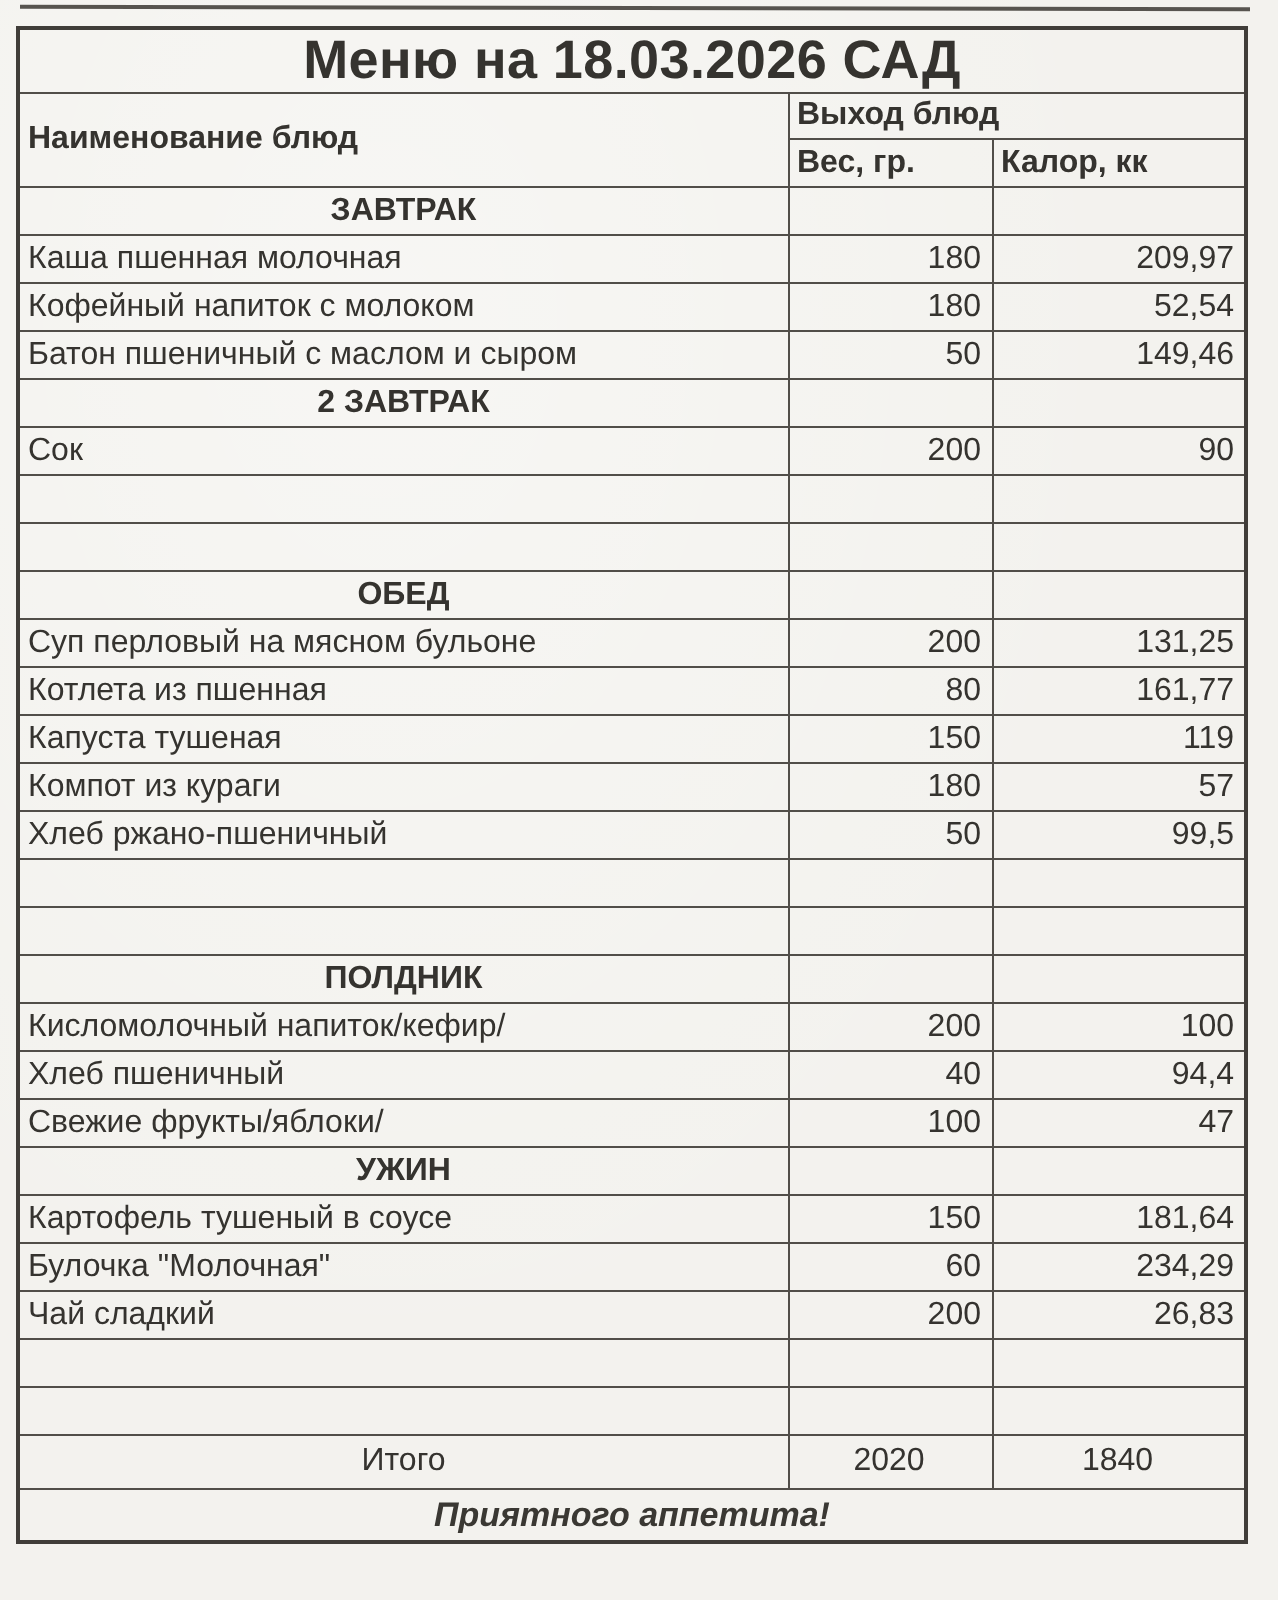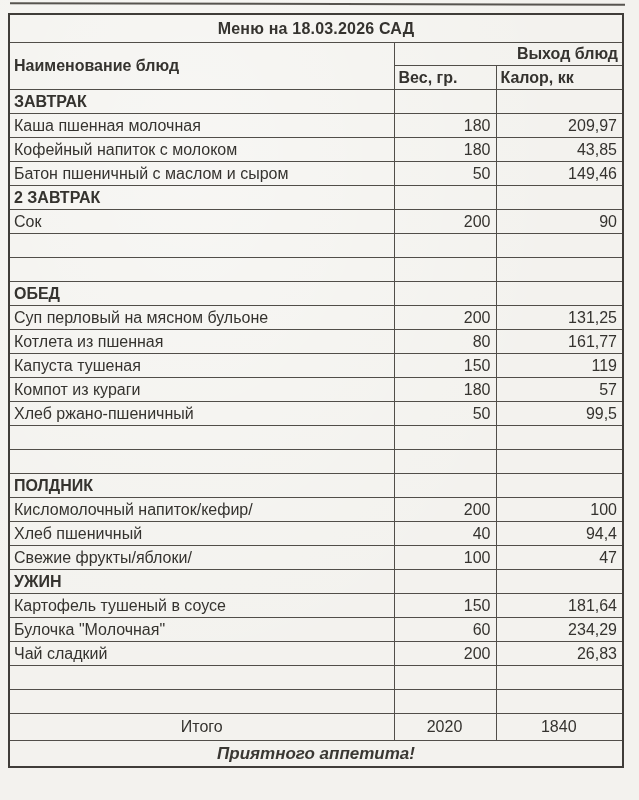--- a/index.html
+++ b/index.html
@@ -43,50 +43,51 @@
     border: 1px solid #514e49;
     padding: 0 4px;
     overflow: hidden;
     white-space: nowrap;
     font-size: 16px;
     color: #35332f;
     background: transparent;
   }
   .title-row th {
     height: 27px;
-    font-size: 16px;
+    font-size: 27px;
     font-weight: bold;
     text-align: center;
     letter-spacing: 0.2px;
   }
   .hdr-name {
     font-weight: bold;
     text-align: left;
     font-size: 15.5px;
   }
   .hdr-group {
     height: 22px;
     font-weight: bold;
-    text-align: right;
+    text-align: left;
     font-size: 16px;
   }
   .hdr-sub {
     height: 23px;
     font-weight: bold;
     text-align: left;
     font-size: 16px;
   }
   tr.data-row td { height: 23px; }
   td.c-name { text-align: left; padding-left: 4px; }
   td.c-weight, td.c-cal {
     text-align: right;
     padding-right: 5px;
   }
   tr.section-row td.c-name {
     font-weight: bold;
+    text-align: center;
   }
   tr.total-row td { height: 26px; text-align: center; }
   .footer-row td {
     height: 25px;
     text-align: center;
     font-style: italic;
     font-weight: bold;
     font-size: 17px;
     color: #3a3833;
     margin-left: 24px;
@@ -125,21 +126,21 @@
 
   <tr class="data-row item-row">
     <td class="c-name">Каша пшенная молочная</td>
     <td class="c-weight">180</td>
     <td class="c-cal">209,97</td>
   </tr>
 
   <tr class="data-row item-row">
     <td class="c-name">Кофейный напиток с молоком</td>
     <td class="c-weight">180</td>
-    <td class="c-cal">43,85</td>
+    <td class="c-cal">52,54</td>
   </tr>
 
   <tr class="data-row item-row">
     <td class="c-name">Батон пшеничный с маслом и сыром</td>
     <td class="c-weight">50</td>
     <td class="c-cal">149,46</td>
   </tr>
 
   <tr class="data-row section-row">
     <td class="c-name">2 ЗАВТРАК</td>

